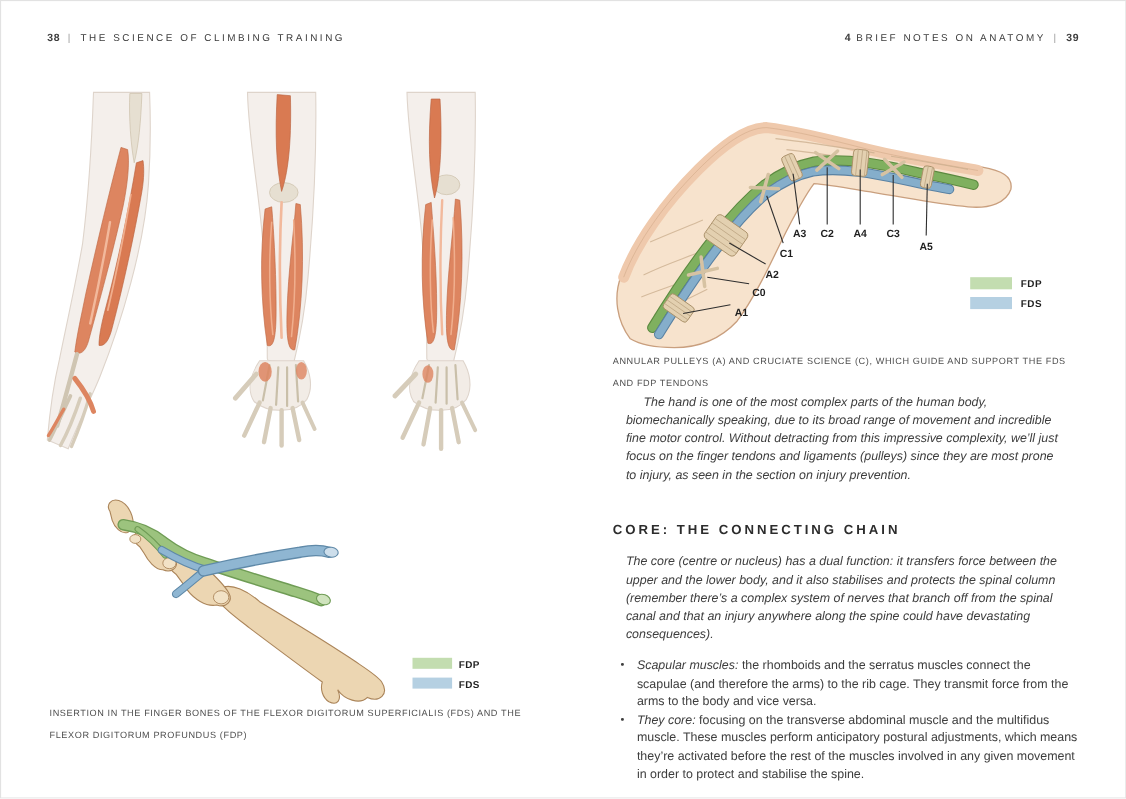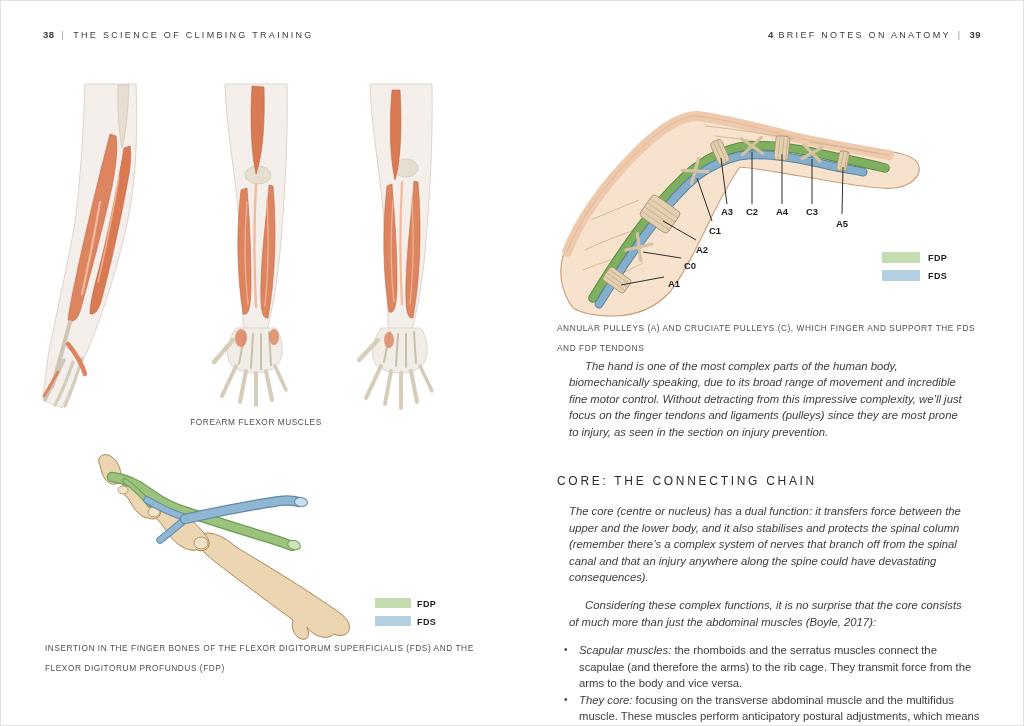--- a/index.html
+++ b/index.html
@@ -27,21 +27,21 @@
   }
   .cap-center{text-align:center;}
   
   .text-col{
     position:absolute;left:557px;top:346px;width:424px;
     font-size:11.3px;line-height:16.4px;color:#3d3d3d;
   }
   .text-col p{margin:12px;font-style:italic;}
   .indent{text-indent:16px;}
   .sec-head{
-    margin:0;padding:0;font-size:12px;font-weight:normal;letter-spacing:2.7px;
+    margin:0;padding:0;font-size:12px;font-weight:bold;letter-spacing:2.7px;
     color:#2c2c2c;margin-top:33px;margin-bottom:14px;
   }
   ul.core-list{list-style:none;margin:0;padding:0;}
   ul.core-list li{position:relative;padding-left:22px;margin:0;}
   ul.core-list .marker{position:absolute;left:7px;top:0;font-size:10px;}
   .lead-italic{font-style:italic;}
   
   .figure{position:absolute;}
   svg text.plbl{font-family:"Liberation Sans",sans-serif;font-size:9.5px;font-weight:bold;fill:#1f1f1f;}
   svg text.leg{font-family:"Liberation Sans",sans-serif;font-size:9px;font-weight:bold;fill:#1f1f1f;letter-spacing:0.4px;}
@@ -107,21 +107,20 @@
       <ellipse cx="349" cy="258" rx="5" ry="8" fill="#dd8560" opacity="0.8"></ellipse>
       <path d="M341,284 L326,316" stroke="#d6ccba" stroke-width="4" fill="none" stroke-linecap="round"></path>
       <path d="M351,289 L345,322" stroke="#d6ccba" stroke-width="4" fill="none" stroke-linecap="round"></path>
       <path d="M361,291 L361,326" stroke="#d6ccba" stroke-width="4" fill="none" stroke-linecap="round"></path>
       <path d="M371,289 L377,320" stroke="#d6ccba" stroke-width="4" fill="none" stroke-linecap="round"></path>
       <path d="M380,284 L392,309" stroke="#d6ccba" stroke-width="3.6" fill="none" stroke-linecap="round"></path>
       <path d="M338,258 L319,278" stroke="#d6ccba" stroke-width="4.4" fill="none" stroke-linecap="round"></path>
     </g>
   </svg>
 
-  <div class="fig-caption cap-center" style="left:181px;top:412px;width:150px;">FOREARM FLEXOR MUSCLES</div>
 
   <svg class="figure" style="left:55px;top:450px;" width="420" height="200" viewBox="0 0 420 200">
 
     <path d="M150,103 C142,96 138,91 144,85 C156,79 171,88 181,97 C206,112 236,130 263,148 C276,157 288,164 292,170 C299,181 290,189 279,184 C272,191 258,186 252,177 C256,186 252,192 244,188 C238,184 236,176 238,170 C220,157 192,136 172,121 C163,114 155,108 150,103 Z" fill="#ecd6b2" stroke="#ab855a" stroke-width="1"></path>
     <path d="M105,72 C97,66 95,59 102,55 C112,50 123,57 131,65 C141,74 149,82 153,89 C157,96 151,103 142,100 C132,102 121,94 115,86 C111,80 108,76 105,72 Z" fill="#ecd6b2" stroke="#ab855a" stroke-width="1"></path>
     <path d="M72,47 C65,42 65,35 72,33 C80,31 89,37 95,44 C100,50 104,56 105,60 C107,67 100,71 93,68 C86,68 79,59 76,53 Z" fill="#ecd6b2" stroke="#ab855a" stroke-width="1"></path>
     <path d="M45,15 C41,9 46,3 53,5 C59,7 63,13 65,19 C67,26 66,32 61,34 C55,36 49,29 47,23 Z" fill="#ecd6b2" stroke="#ab855a" stroke-width="1"></path>
     <ellipse cx="99" cy="62" rx="6" ry="5" fill="#f2e2c6" stroke="#ab855a" stroke-width="0.8"></ellipse>
     <ellipse cx="68" cy="40" rx="5" ry="4" fill="#f2e2c6" stroke="#ab855a" stroke-width="0.8"></ellipse>
     <ellipse cx="146" cy="93" rx="7" ry="6" fill="#f2e2c6" stroke="#ab855a" stroke-width="0.8"></ellipse>
@@ -233,30 +232,29 @@
     <text class="plbl" text-anchor="middle" x="147" y="153">A2</text>
     <text class="plbl" text-anchor="middle" x="135" y="169">C0</text>
     <text class="plbl" text-anchor="middle" x="119" y="187">A1</text>
 
     <rect x="327" y="152" width="38" height="11" fill="#c3ddb0"></rect>
     <text class="leg" x="373" y="161">FDP</text>
     <rect x="327" y="170" width="38" height="11" fill="#b5d0e2"></rect>
     <text class="leg" x="373" y="179">FDS</text>
   </svg>
 
-  <div class="fig-caption" style="left:557px;top:318px;width:430px;">ANNULAR PULLEYS (A) AND CRUCIATE PULLEYS (C), WHICH FINGER AND SUPPORT THE FDS AND FDP TENDONS</div>
+  <div class="fig-caption" style="left:557px;top:318px;width:430px;">ANNULAR PULLEYS (A) AND CRUCIATE SCIENCE (C), WHICH GUIDE AND SUPPORT THE FDS AND FDP TENDONS</div>
 
   <div class="text-col">
     <p class="indent">The hand is one of the most complex parts of the human body, biomechanically speaking, due to its broad range of movement and incredible fine motor control. Without detracting from this impressive complexity, we’ll just focus on the finger tendons and ligaments (pulleys) since they are most prone to injury, as seen in the section on injury prevention.</p>
     <h2 class="sec-head">CORE: THE CONNECTING CHAIN</h2>
     <p>The core (centre or nucleus) has a dual function: it transfers force between the upper and the lower body, and it also stabilises and protects the spinal column (remember there’s a complex system of nerves that branch off from the spinal canal and that an injury anywhere along the spine could have devastating consequences).</p>
-    <p class="indent">Considering these complex functions, it is no surprise that the core consists of much more than just the abdominal muscles (Boyle, 2017):</p>
     <ul class="core-list">
       <li>
         <span class="marker">•</span><span class="lead-italic">Scapular muscles:</span><span> the rhomboids and the serratus muscles connect the scapulae (and therefore the arms) to the rib cage. They transmit force from the arms to the body and vice versa.</span>
       </li>
       <li>
-        <span class="marker">•</span><span class="lead-italic">They core:</span><span> focusing on the transverse abdominal muscle and the multifidus muscle. These muscles perform anticipatory postural adjustments, which means they’re activated before the parts of the muscles involved in any given movement in order to protect and stabilise the spine.</span>
+        <span class="marker">•</span><span class="lead-italic">They core:</span><span> focusing on the transverse abdominal muscle and the multifidus muscle. These muscles perform anticipatory postural adjustments, which means they’re activated before the rest of the muscles involved in any given movement in order to protect and stabilise the spine.</span>
       </li>
     </ul>
   </div>
 
 </div>
 
 </body></html>

